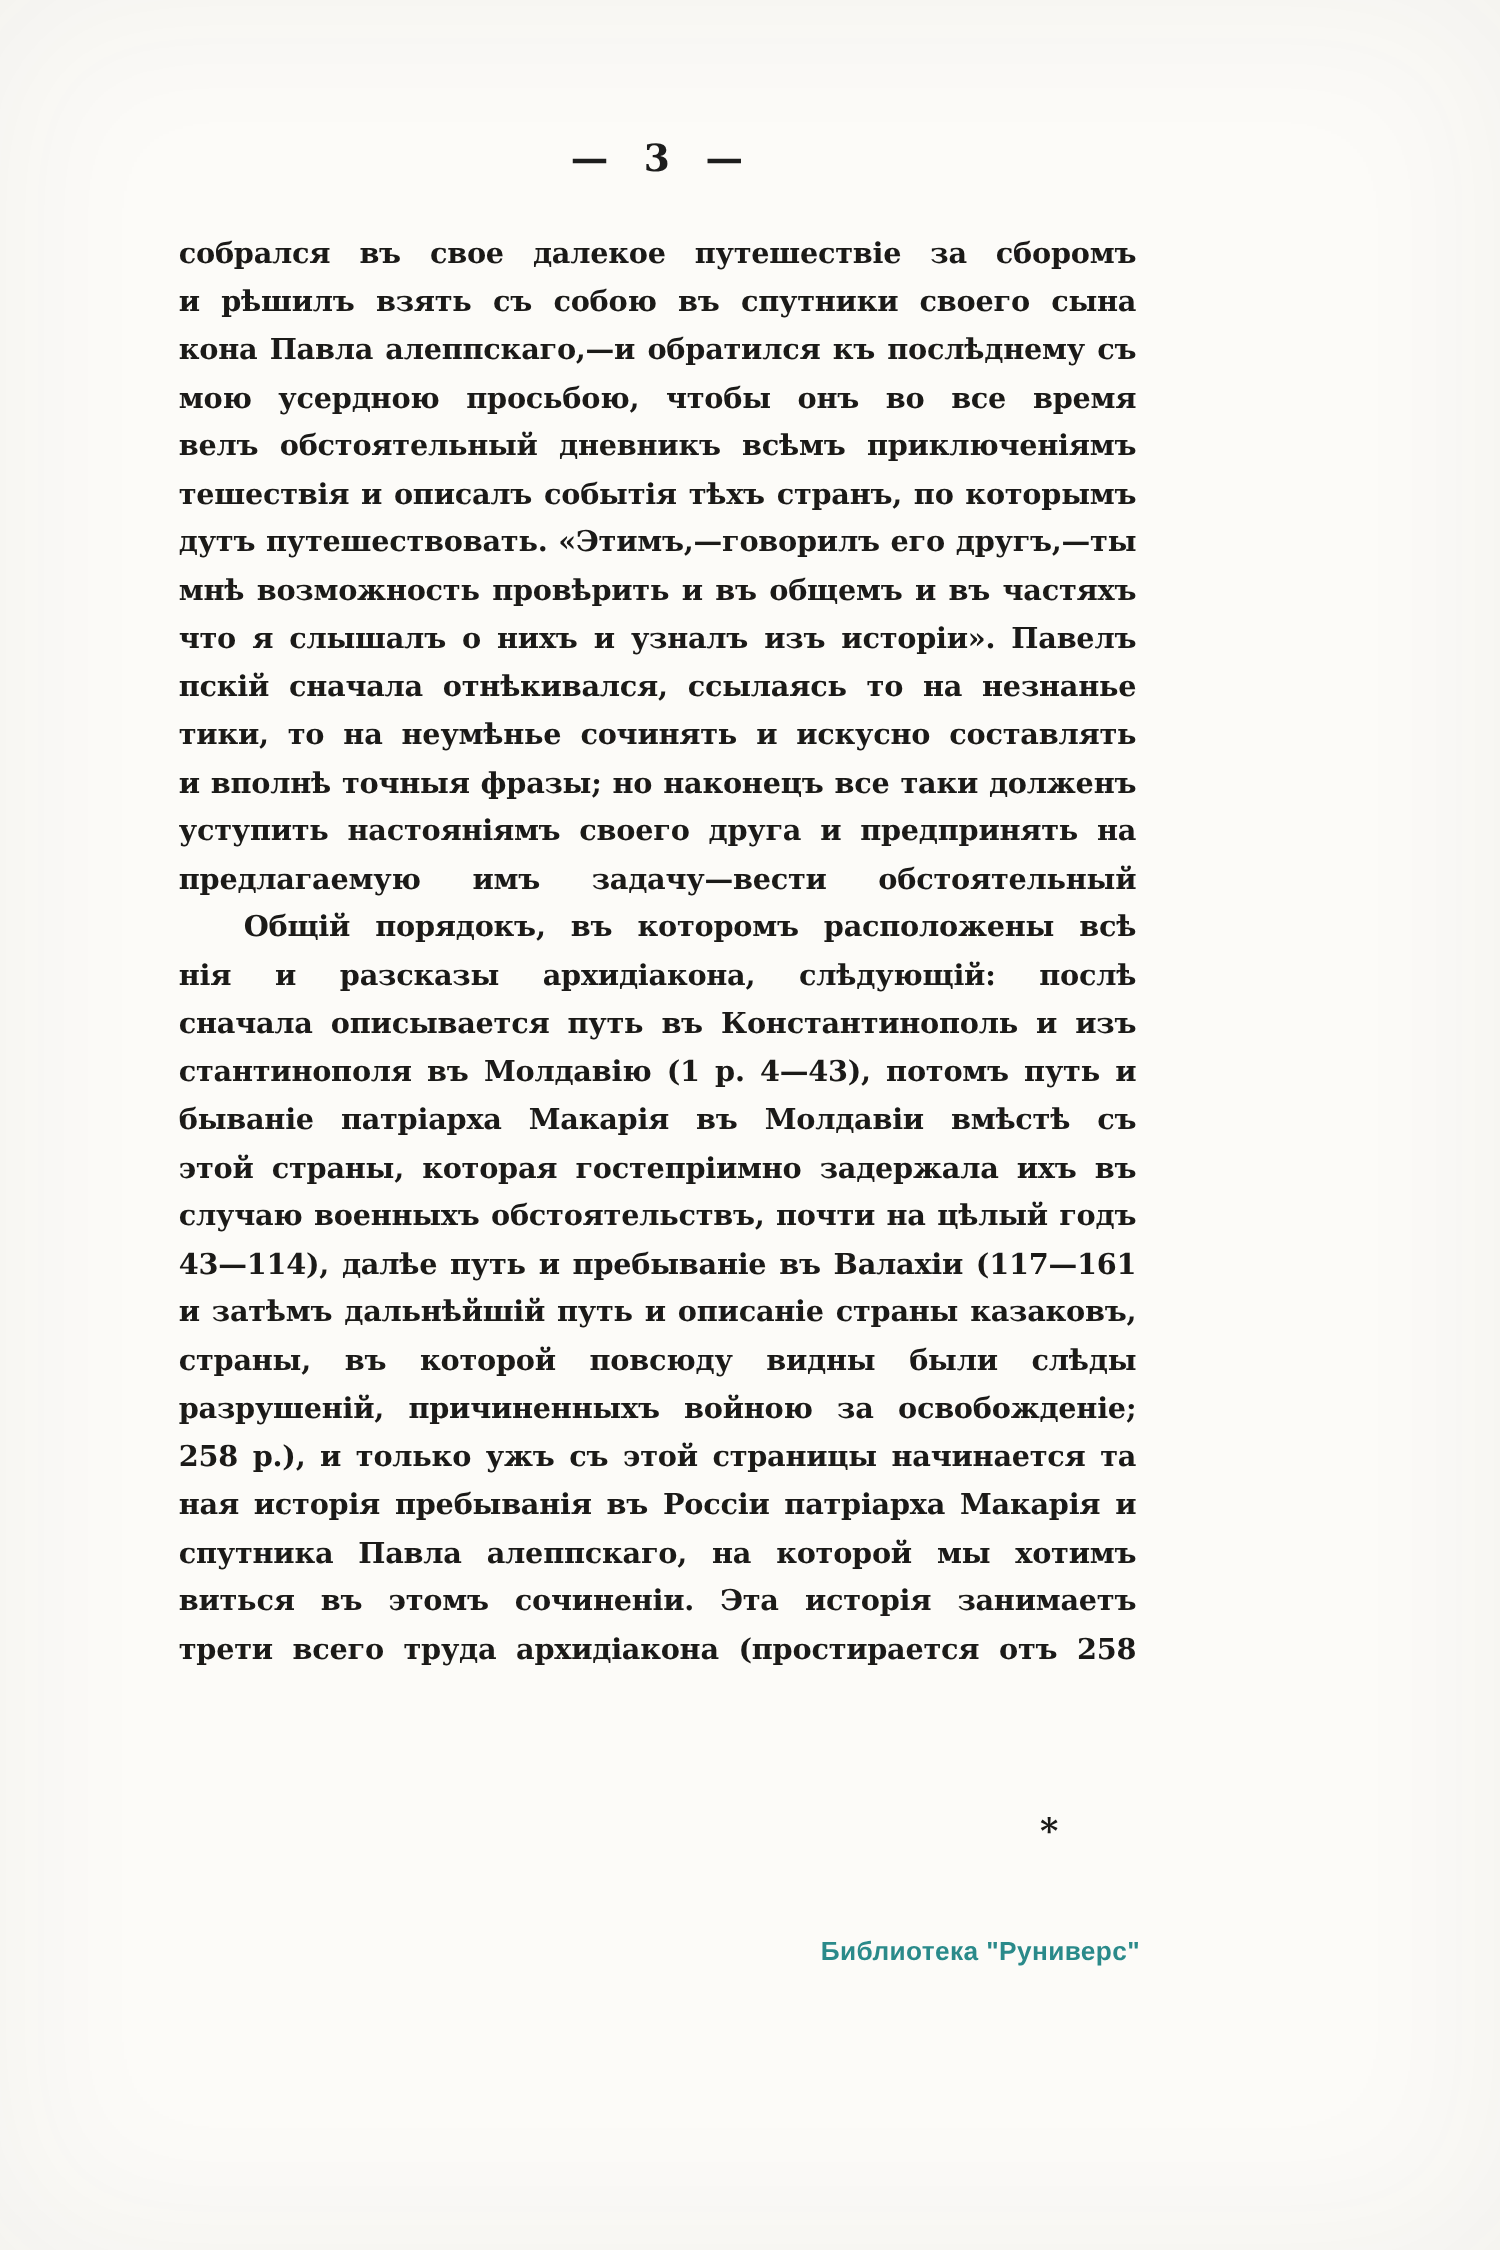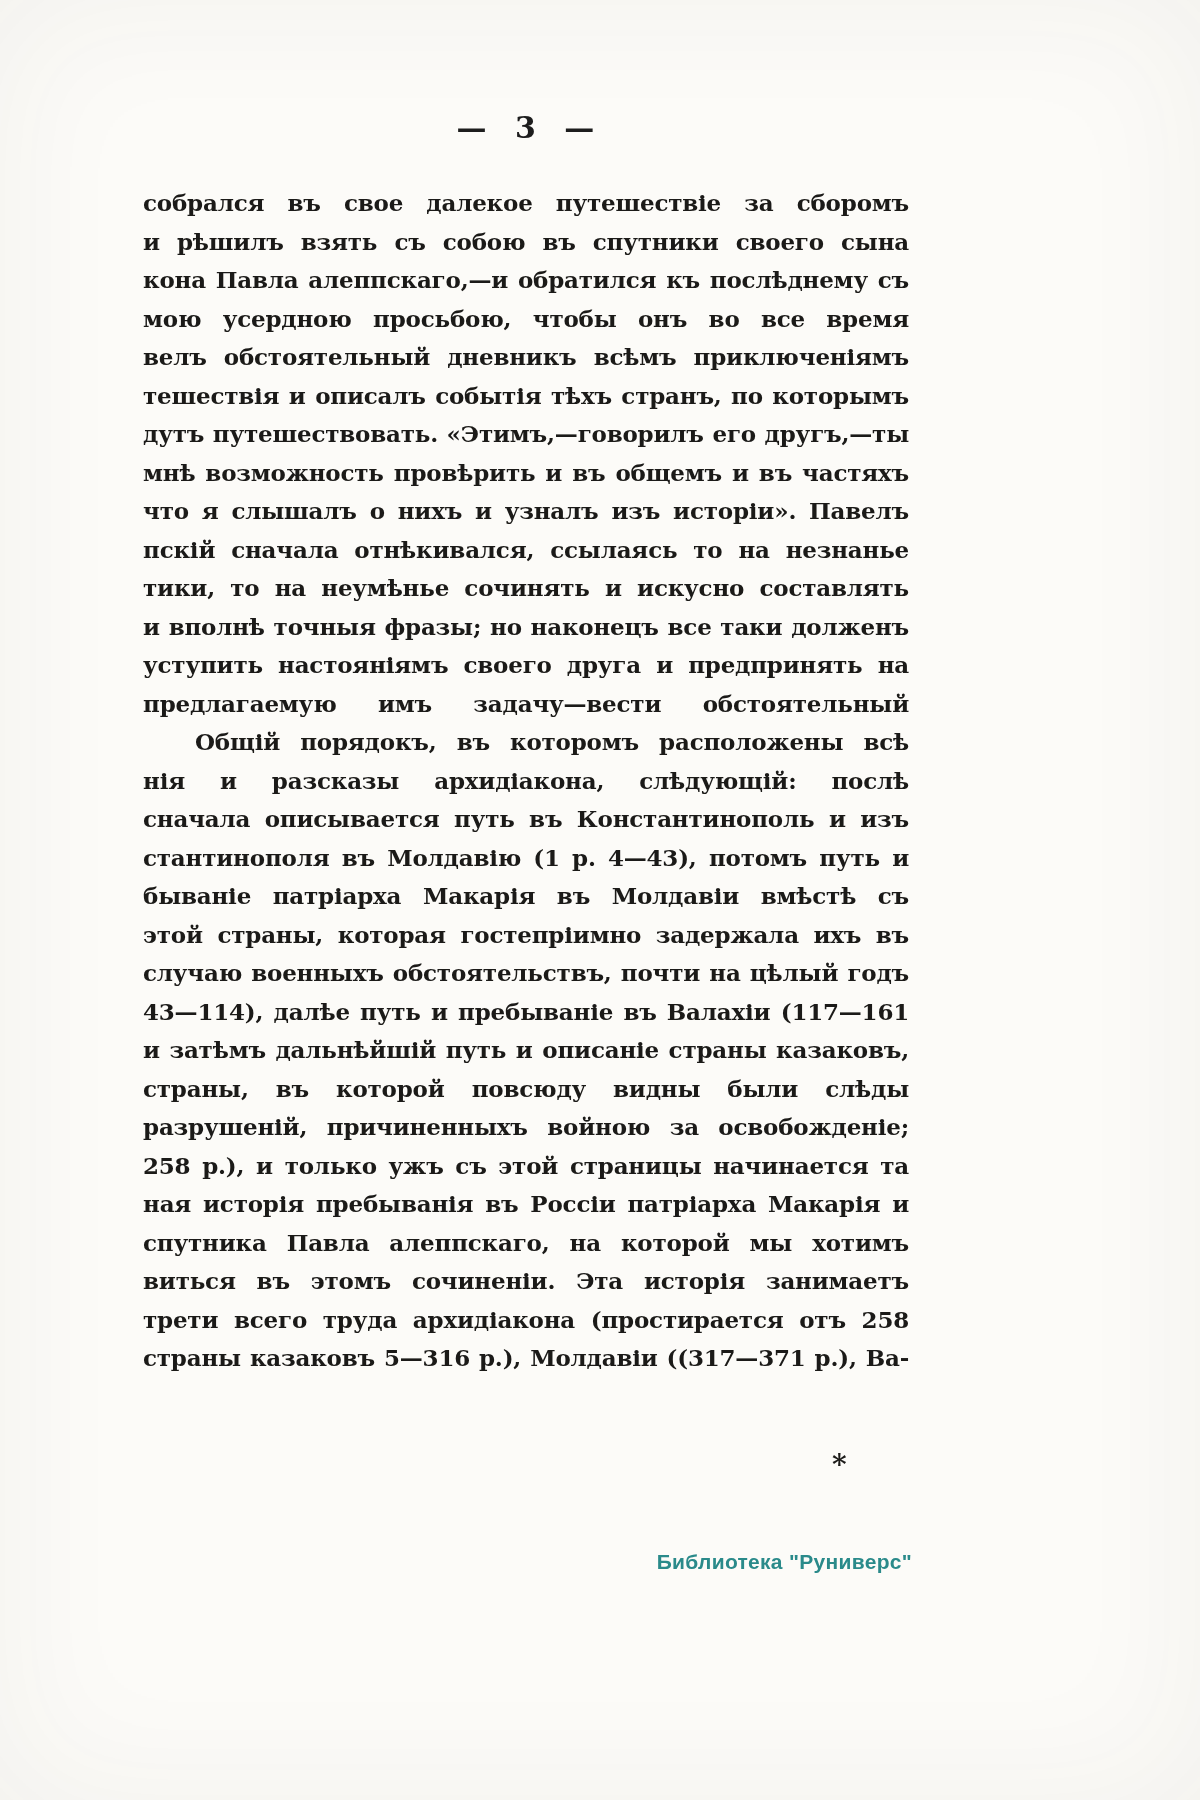--- a/index.html
+++ b/index.html
@@ -104,21 +104,20 @@
         <div class="line">случаю военныхъ обстоятельствъ, почти на цѣлый годъ (р.</div>
         <div class="line">43—114), далѣе путь и пребываніе въ Валахіи (117—161 р.)</div>
         <div class="line">и затѣмъ дальнѣйшій путь и описаніе страны казаковъ,—</div>
         <div class="line">страны, въ которой повсюду видны были слѣды недавнихъ</div>
         <div class="line">разрушеній, причиненныхъ войною за освобожденіе; (163—</div>
         <div class="line">258 р.), и только ужъ съ этой страницы начинается та длин-</div>
         <div class="line">ная исторія пребыванія въ Россіи патріарха Макарія и его</div>
         <div class="line">спутника Павла алеппскаго, на которой мы хотимъ остано-</div>
         <div class="line">виться въ этомъ сочиненіи. Эта исторія занимаетъ почти двѣ</div>
         <div class="line">трети всего труда архидіакона (простирается отъ 258 стр. 1</div>
-        <div class="line">страны казаковъ 5—316 р.), Молдавіи ((317—371 р.), Ва-</div>
       </div>
   </div>
 
   <div class="sig">*</div>
 
   <div class="watermark" style="color: rgb(42, 138, 138);">Библиотека "Руниверс"</div>
 
 </div>
 
 </body></html>

